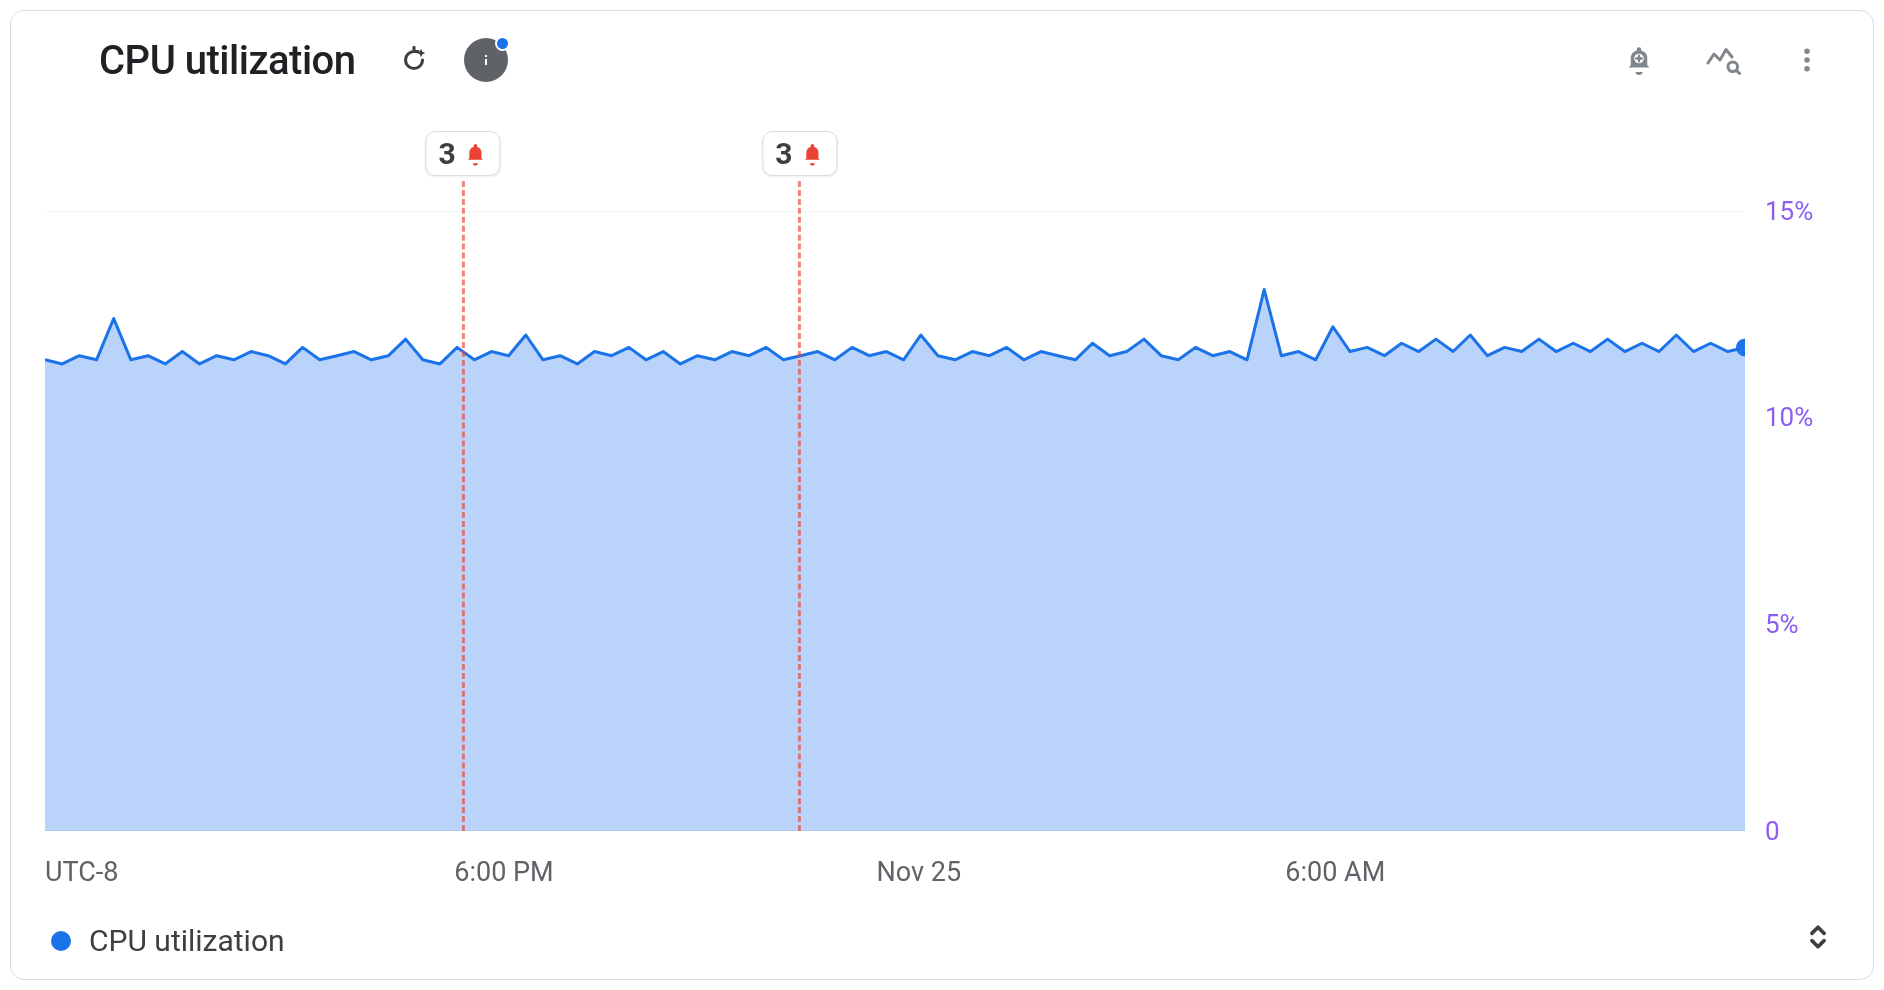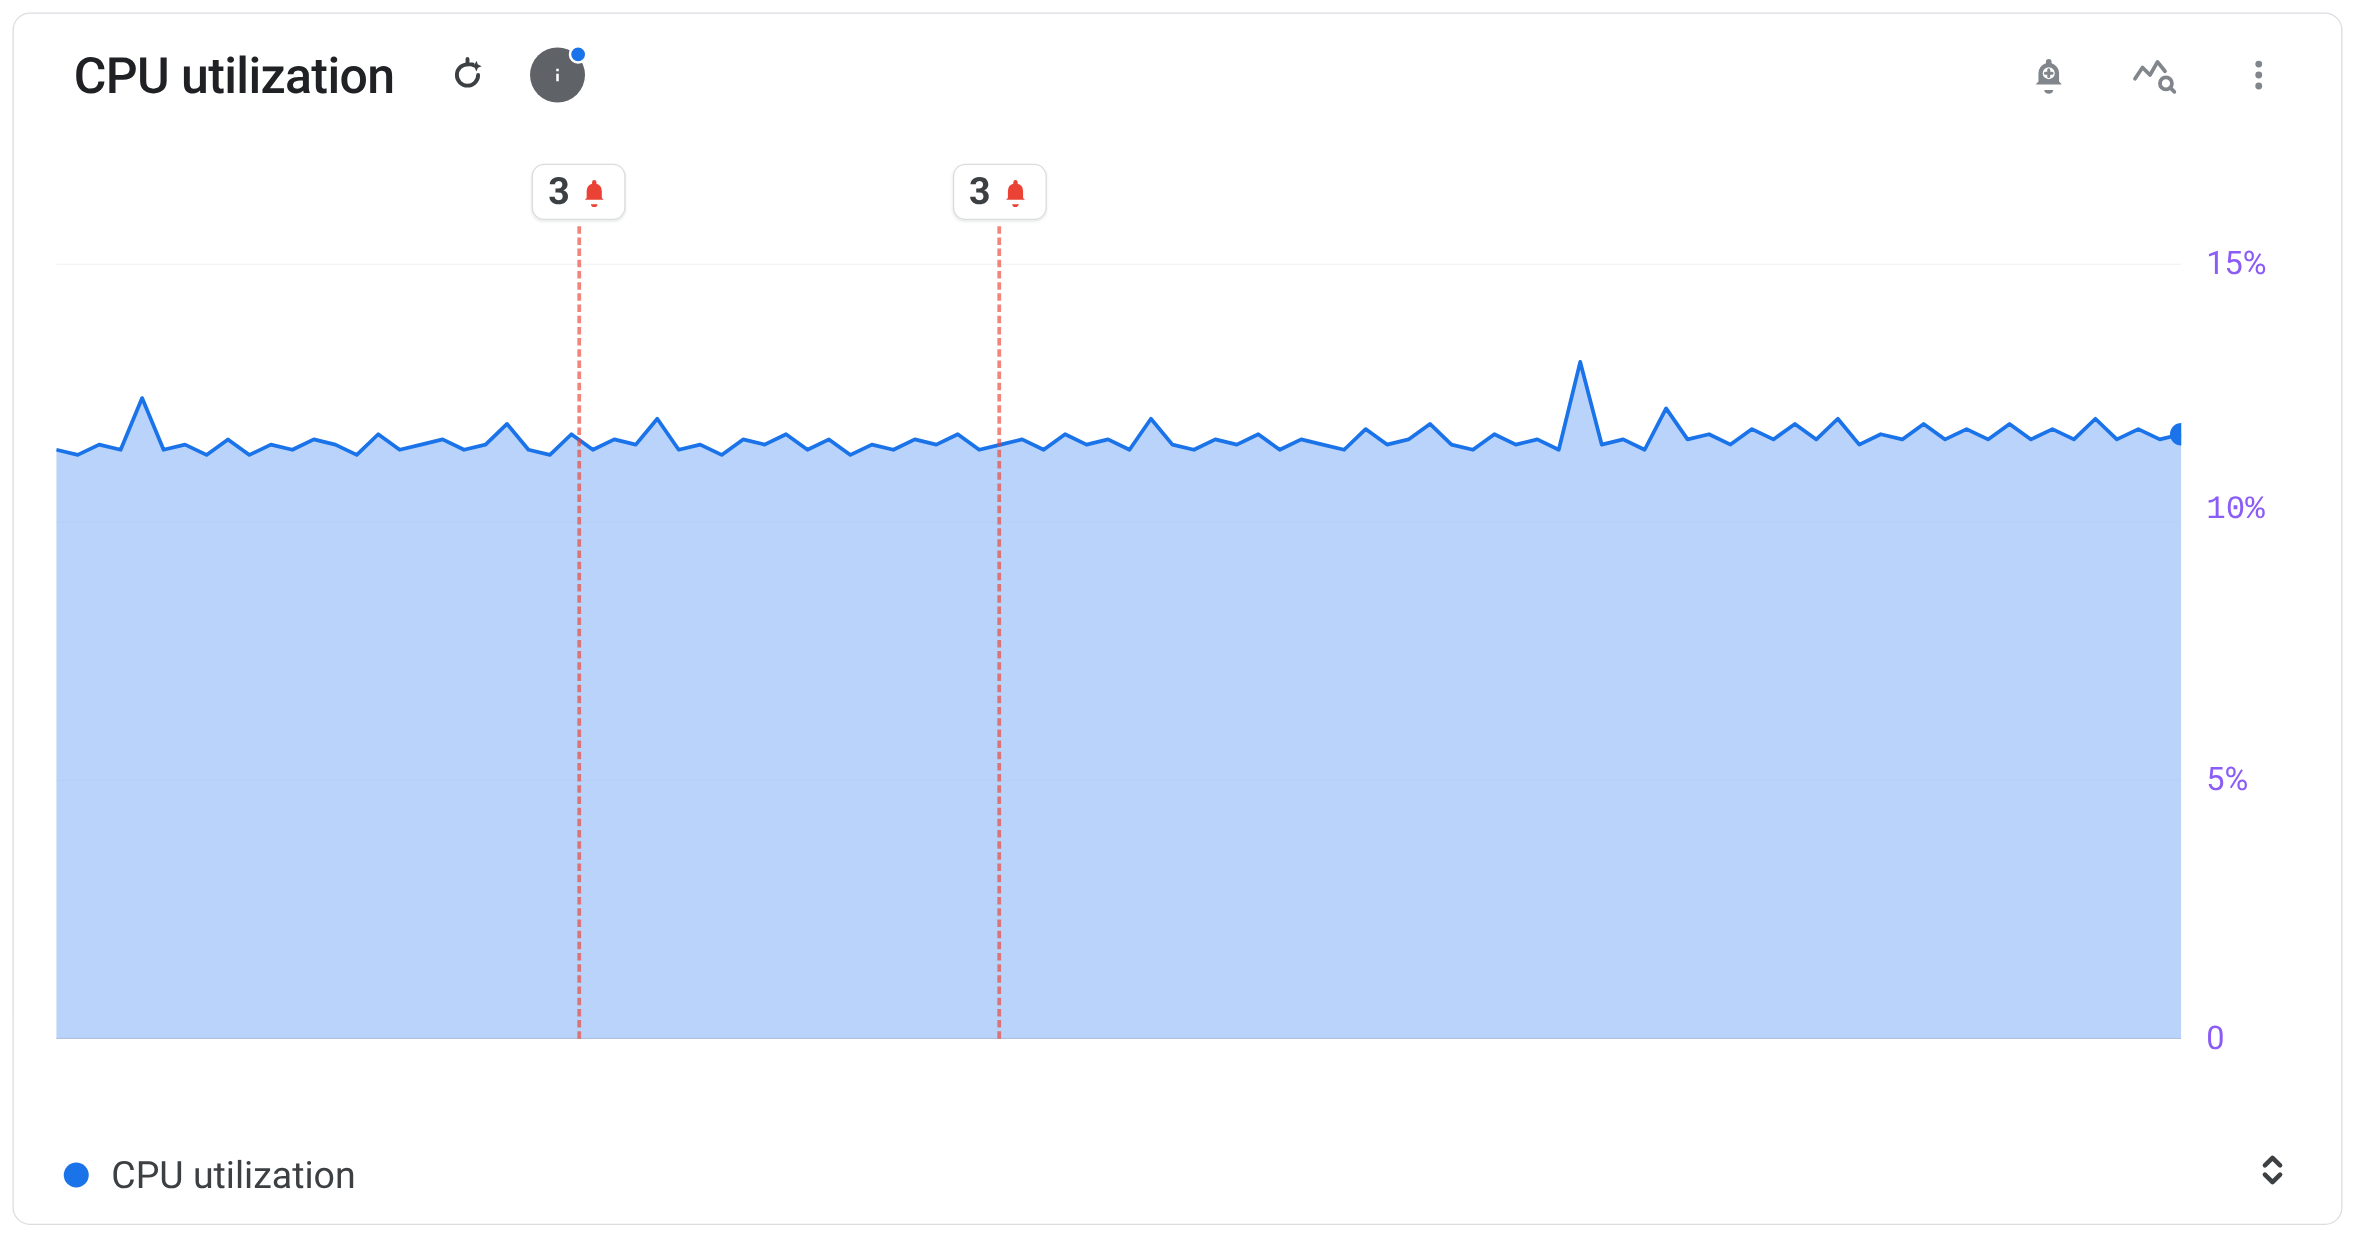--- a/index.html
+++ b/index.html
@@ -11,20 +11,21 @@
     color: #202124;
   }
   .card {
     position: relative;
     margin: 10px;
     width: 1864px;
     height: 970px;
     border: 1px solid #dadce0;
     border-radius: 14px;
     background: #fff;
+    padding-left: 40px;
   }
   
   .hdr {
     display: flex;
     align-items: center;
     padding: 18px 24px 0 48px;
     height: 80px;
   }
   .hdr-title {
     font-size: 40px;
@@ -212,25 +213,33 @@
           <line x1="0" y1="0" x2="1700" y2="0" stroke="#e8eaed" stroke-width="1"></line>
           <path d="M0,620 L0.00,148.80 L17.17,152.93 L34.34,144.67 L51.52,148.80 L68.69,107.47 L85.86,148.80 L103.03,144.67 L120.20,152.93 L137.37,140.53 L154.55,152.93 L171.72,144.67 L188.89,148.80 L206.06,140.53 L223.23,144.67 L240.40,152.93 L257.58,136.40 L274.75,148.80 L291.92,144.67 L309.09,140.53 L326.26,148.80 L343.43,144.67 L360.61,128.13 L377.78,148.80 L394.95,152.93 L412.12,136.40 L429.29,148.80 L446.46,140.53 L463.64,144.67 L480.81,124.00 L497.98,148.80 L515.15,144.67 L532.32,152.93 L549.49,140.53 L566.67,144.67 L583.84,136.40 L601.01,148.80 L618.18,140.53 L635.35,152.93 L652.53,144.67 L669.70,148.80 L686.87,140.53 L704.04,144.67 L721.21,136.40 L738.38,148.80 L755.56,144.67 L772.73,140.53 L789.90,148.80 L807.07,136.40 L824.24,144.67 L841.41,140.53 L858.59,148.80 L875.76,124.00 L892.93,144.67 L910.10,148.80 L927.27,140.53 L944.44,144.67 L961.62,136.40 L978.79,148.80 L995.96,140.53 L1013.13,144.67 L1030.30,148.80 L1047.47,132.27 L1064.65,144.67 L1081.82,140.53 L1098.99,128.13 L1116.16,144.67 L1133.33,148.80 L1150.51,136.40 L1167.68,144.67 L1184.85,140.53 L1202.02,148.80 L1219.19,78.53 L1236.36,144.67 L1253.54,140.53 L1270.71,148.80 L1287.88,115.73 L1305.05,140.53 L1322.22,136.40 L1339.39,144.67 L1356.57,132.27 L1373.74,140.53 L1390.91,128.13 L1408.08,140.53 L1425.25,124.00 L1442.42,144.67 L1459.60,136.40 L1476.77,140.53 L1493.94,128.13 L1511.11,140.53 L1528.28,132.27 L1545.45,140.53 L1562.63,128.13 L1579.80,140.53 L1596.97,132.27 L1614.14,140.53 L1631.31,124.00 L1648.48,140.53 L1665.66,132.27 L1682.83,140.53 L1700.00,136.40 L1700,620 Z" fill="#aecbfa" fill-opacity="0.85" stroke="none"></path>
           <path d="M0.00,148.80L17.17,152.93L34.34,144.67L51.52,148.80L68.69,107.47L85.86,148.80L103.03,144.67L120.20,152.93L137.37,140.53L154.55,152.93L171.72,144.67L188.89,148.80L206.06,140.53L223.23,144.67L240.40,152.93L257.58,136.40L274.75,148.80L291.92,144.67L309.09,140.53L326.26,148.80L343.43,144.67L360.61,128.13L377.78,148.80L394.95,152.93L412.12,136.40L429.29,148.80L446.46,140.53L463.64,144.67L480.81,124.00L497.98,148.80L515.15,144.67L532.32,152.93L549.49,140.53L566.67,144.67L583.84,136.40L601.01,148.80L618.18,140.53L635.35,152.93L652.53,144.67L669.70,148.80L686.87,140.53L704.04,144.67L721.21,136.40L738.38,148.80L755.56,144.67L772.73,140.53L789.90,148.80L807.07,136.40L824.24,144.67L841.41,140.53L858.59,148.80L875.76,124.00L892.93,144.67L910.10,148.80L927.27,140.53L944.44,144.67L961.62,136.40L978.79,148.80L995.96,140.53L1013.13,144.67L1030.30,148.80L1047.47,132.27L1064.65,144.67L1081.82,140.53L1098.99,128.13L1116.16,144.67L1133.33,148.80L1150.51,136.40L1167.68,144.67L1184.85,140.53L1202.02,148.80L1219.19,78.53L1236.36,144.67L1253.54,140.53L1270.71,148.80L1287.88,115.73L1305.05,140.53L1322.22,136.40L1339.39,144.67L1356.57,132.27L1373.74,140.53L1390.91,128.13L1408.08,140.53L1425.25,124.00L1442.42,144.67L1459.60,136.40L1476.77,140.53L1493.94,128.13L1511.11,140.53L1528.28,132.27L1545.45,140.53L1562.63,128.13L1579.80,140.53L1596.97,132.27L1614.14,140.53L1631.31,124.00L1648.48,140.53L1665.66,132.27L1682.83,140.53L1700.00,136.40" fill="none" stroke="#1a73e8" stroke-width="3" stroke-linejoin="round"></path>
           <circle cx="1700" cy="136.40000000000003" r="9" fill="#1a73e8"></circle>
         </svg>
     </div>
 
     <div class="yaxis" id="yaxis">
         <div class="ytick" style="top: 620px;">0</div>
         <div class="ytick" style="top: 413.333px;">5%</div>
-        <div class="ytick" style="top: 196px; font-family: Liberation Mono, monospace;">10%</div>
+        <div class="ytick" style="top: 206px;">10%</div>
         <div class="ytick" style="top: 0px;">15%</div>
       </div>
   </div>
 
+  <div class="xaxis">
+    <span class="xtz">UTC-8</span>
+    <div id="xticks">
+        <div class="xtick" style="left: 459px;">6:00 PM</div>
+        <div class="xtick" style="left: 873.8px;">Nov 25</div>
+        <div class="xtick" style="left: 1290.3px;">6:00 AM</div>
+      </div>
+  </div>
 
   <div class="legend">
     <span class="legend-dot"></span>
     <span>CPU utilization</span>
     <span class="expand-toggle">
       <svg width="30" height="34" viewBox="0 0 24 28" fill="none" stroke="#3c4043" stroke-width="3" stroke-linecap="round" stroke-linejoin="round">
         <polyline points="7,11 12,6 17,11"></polyline>
         <polyline points="7,17 12,22 17,17"></polyline>
       </svg>
     </span>

